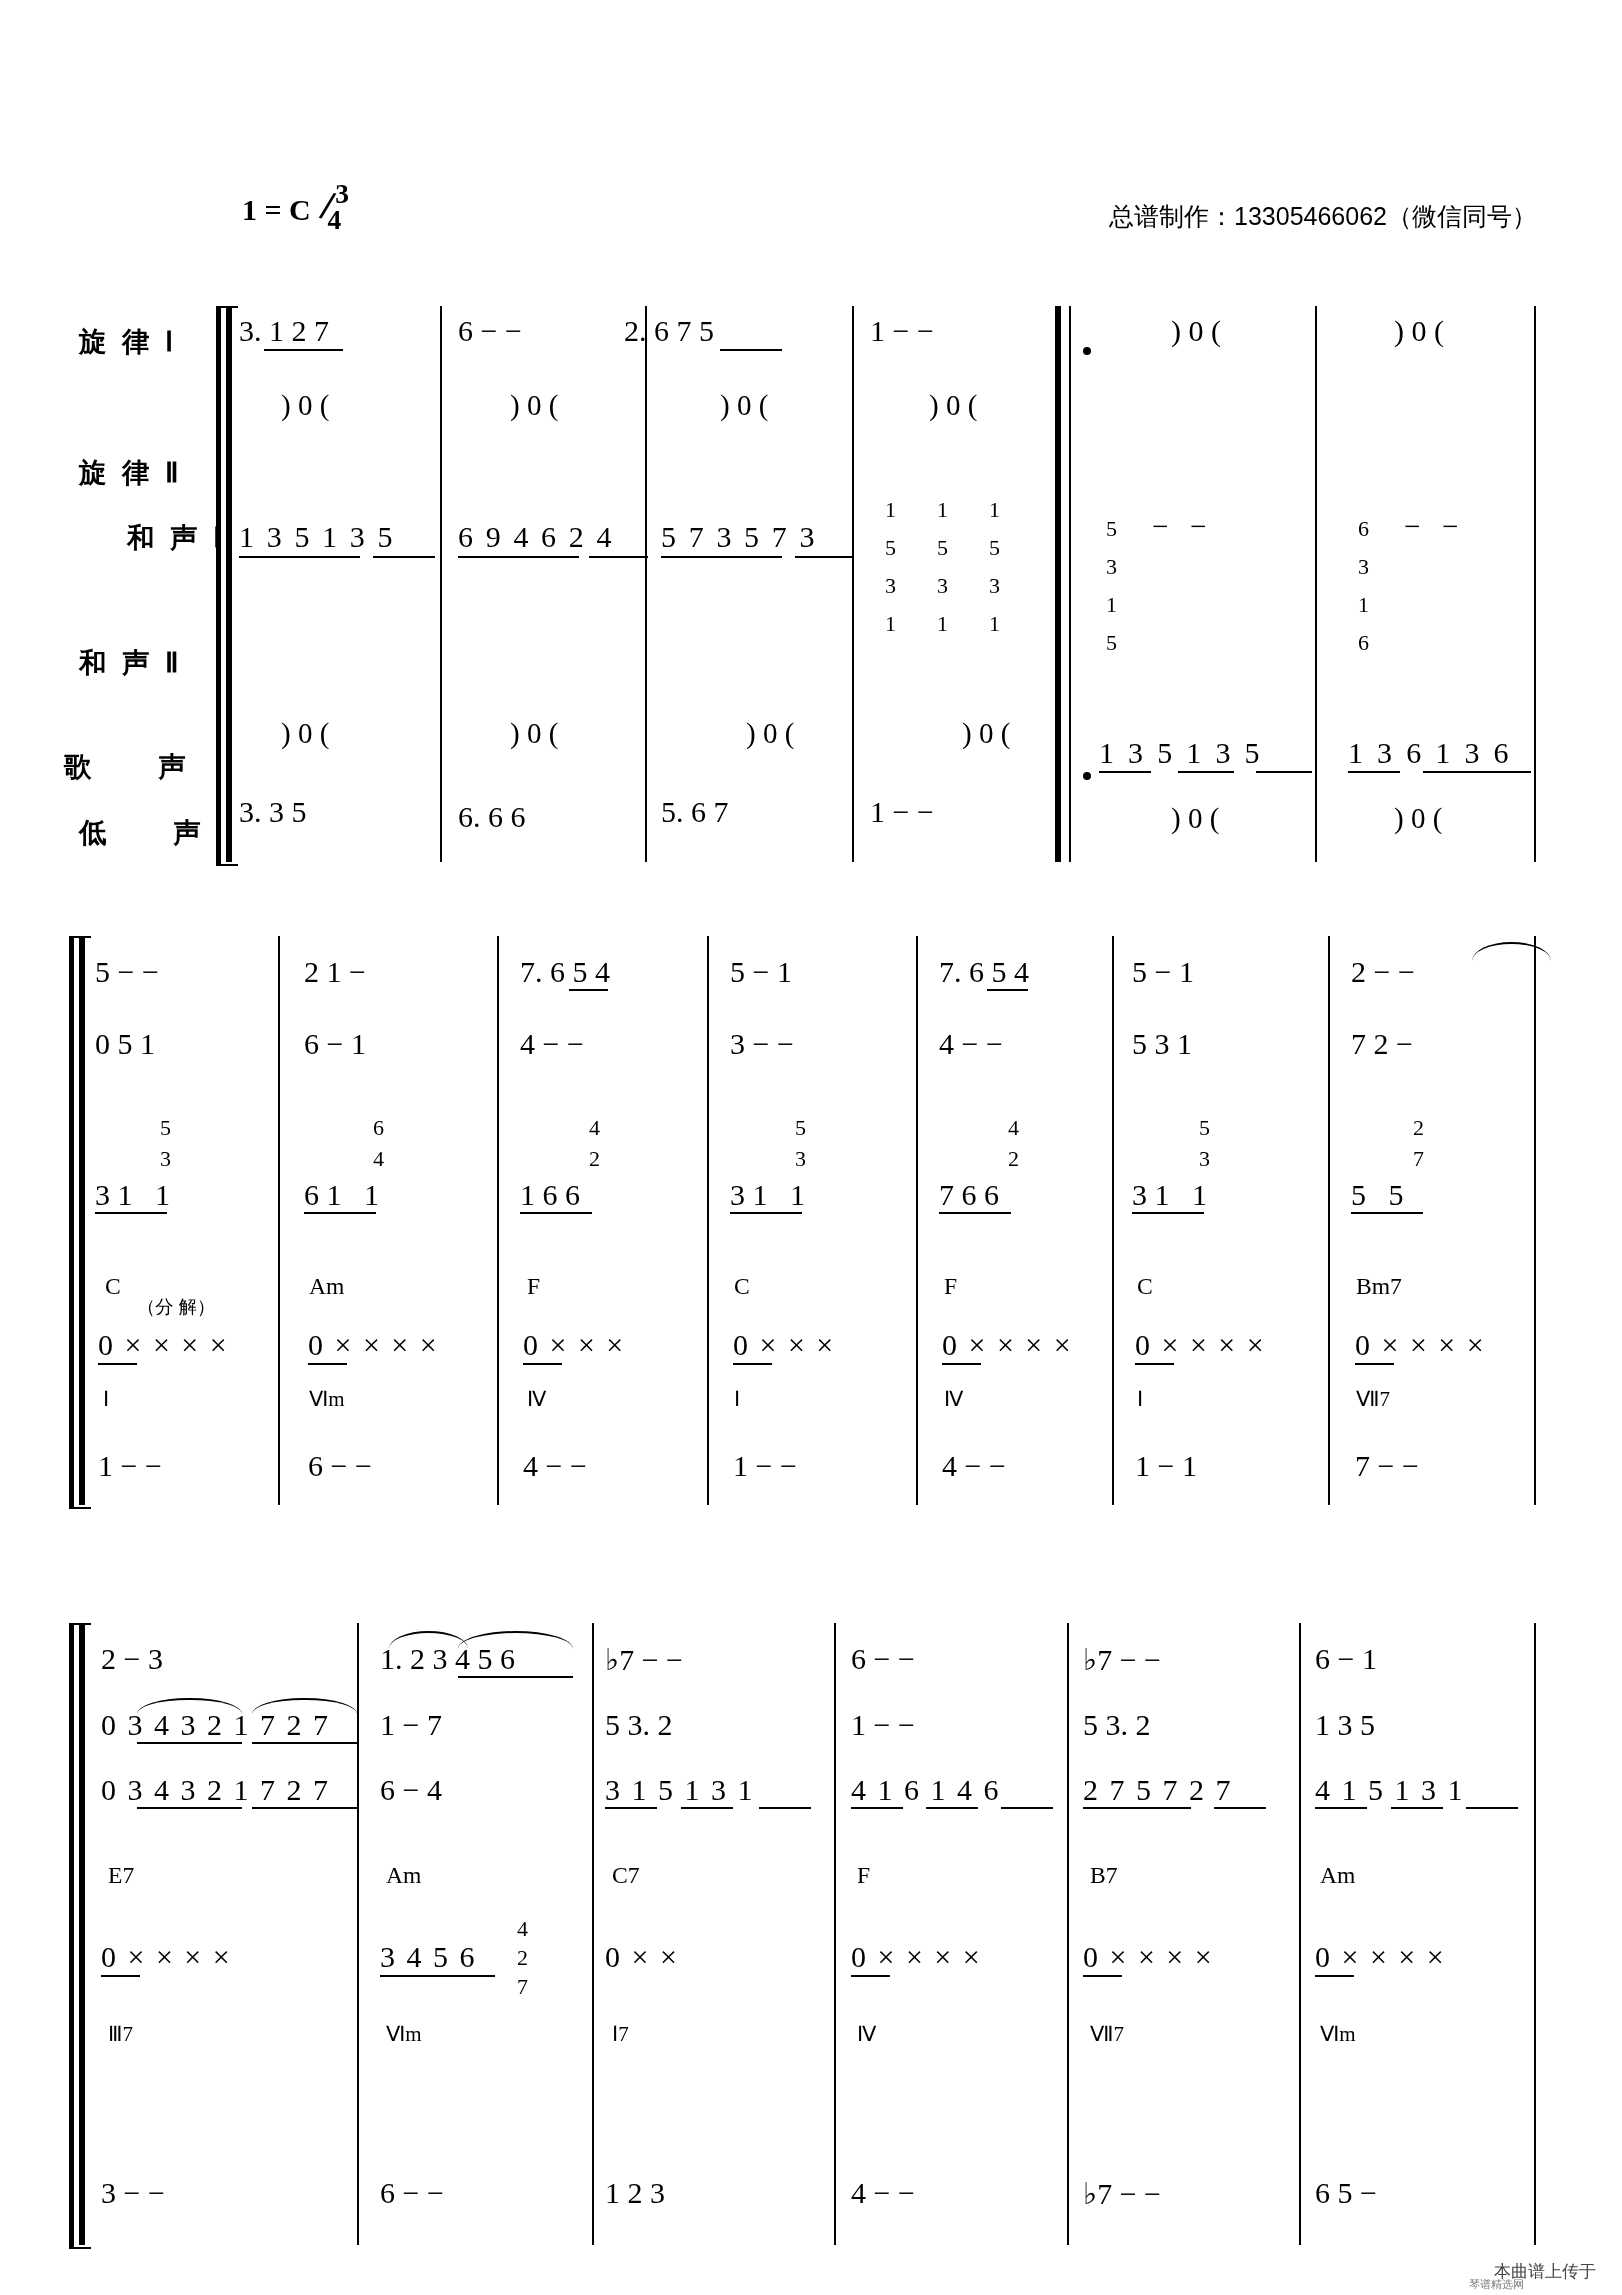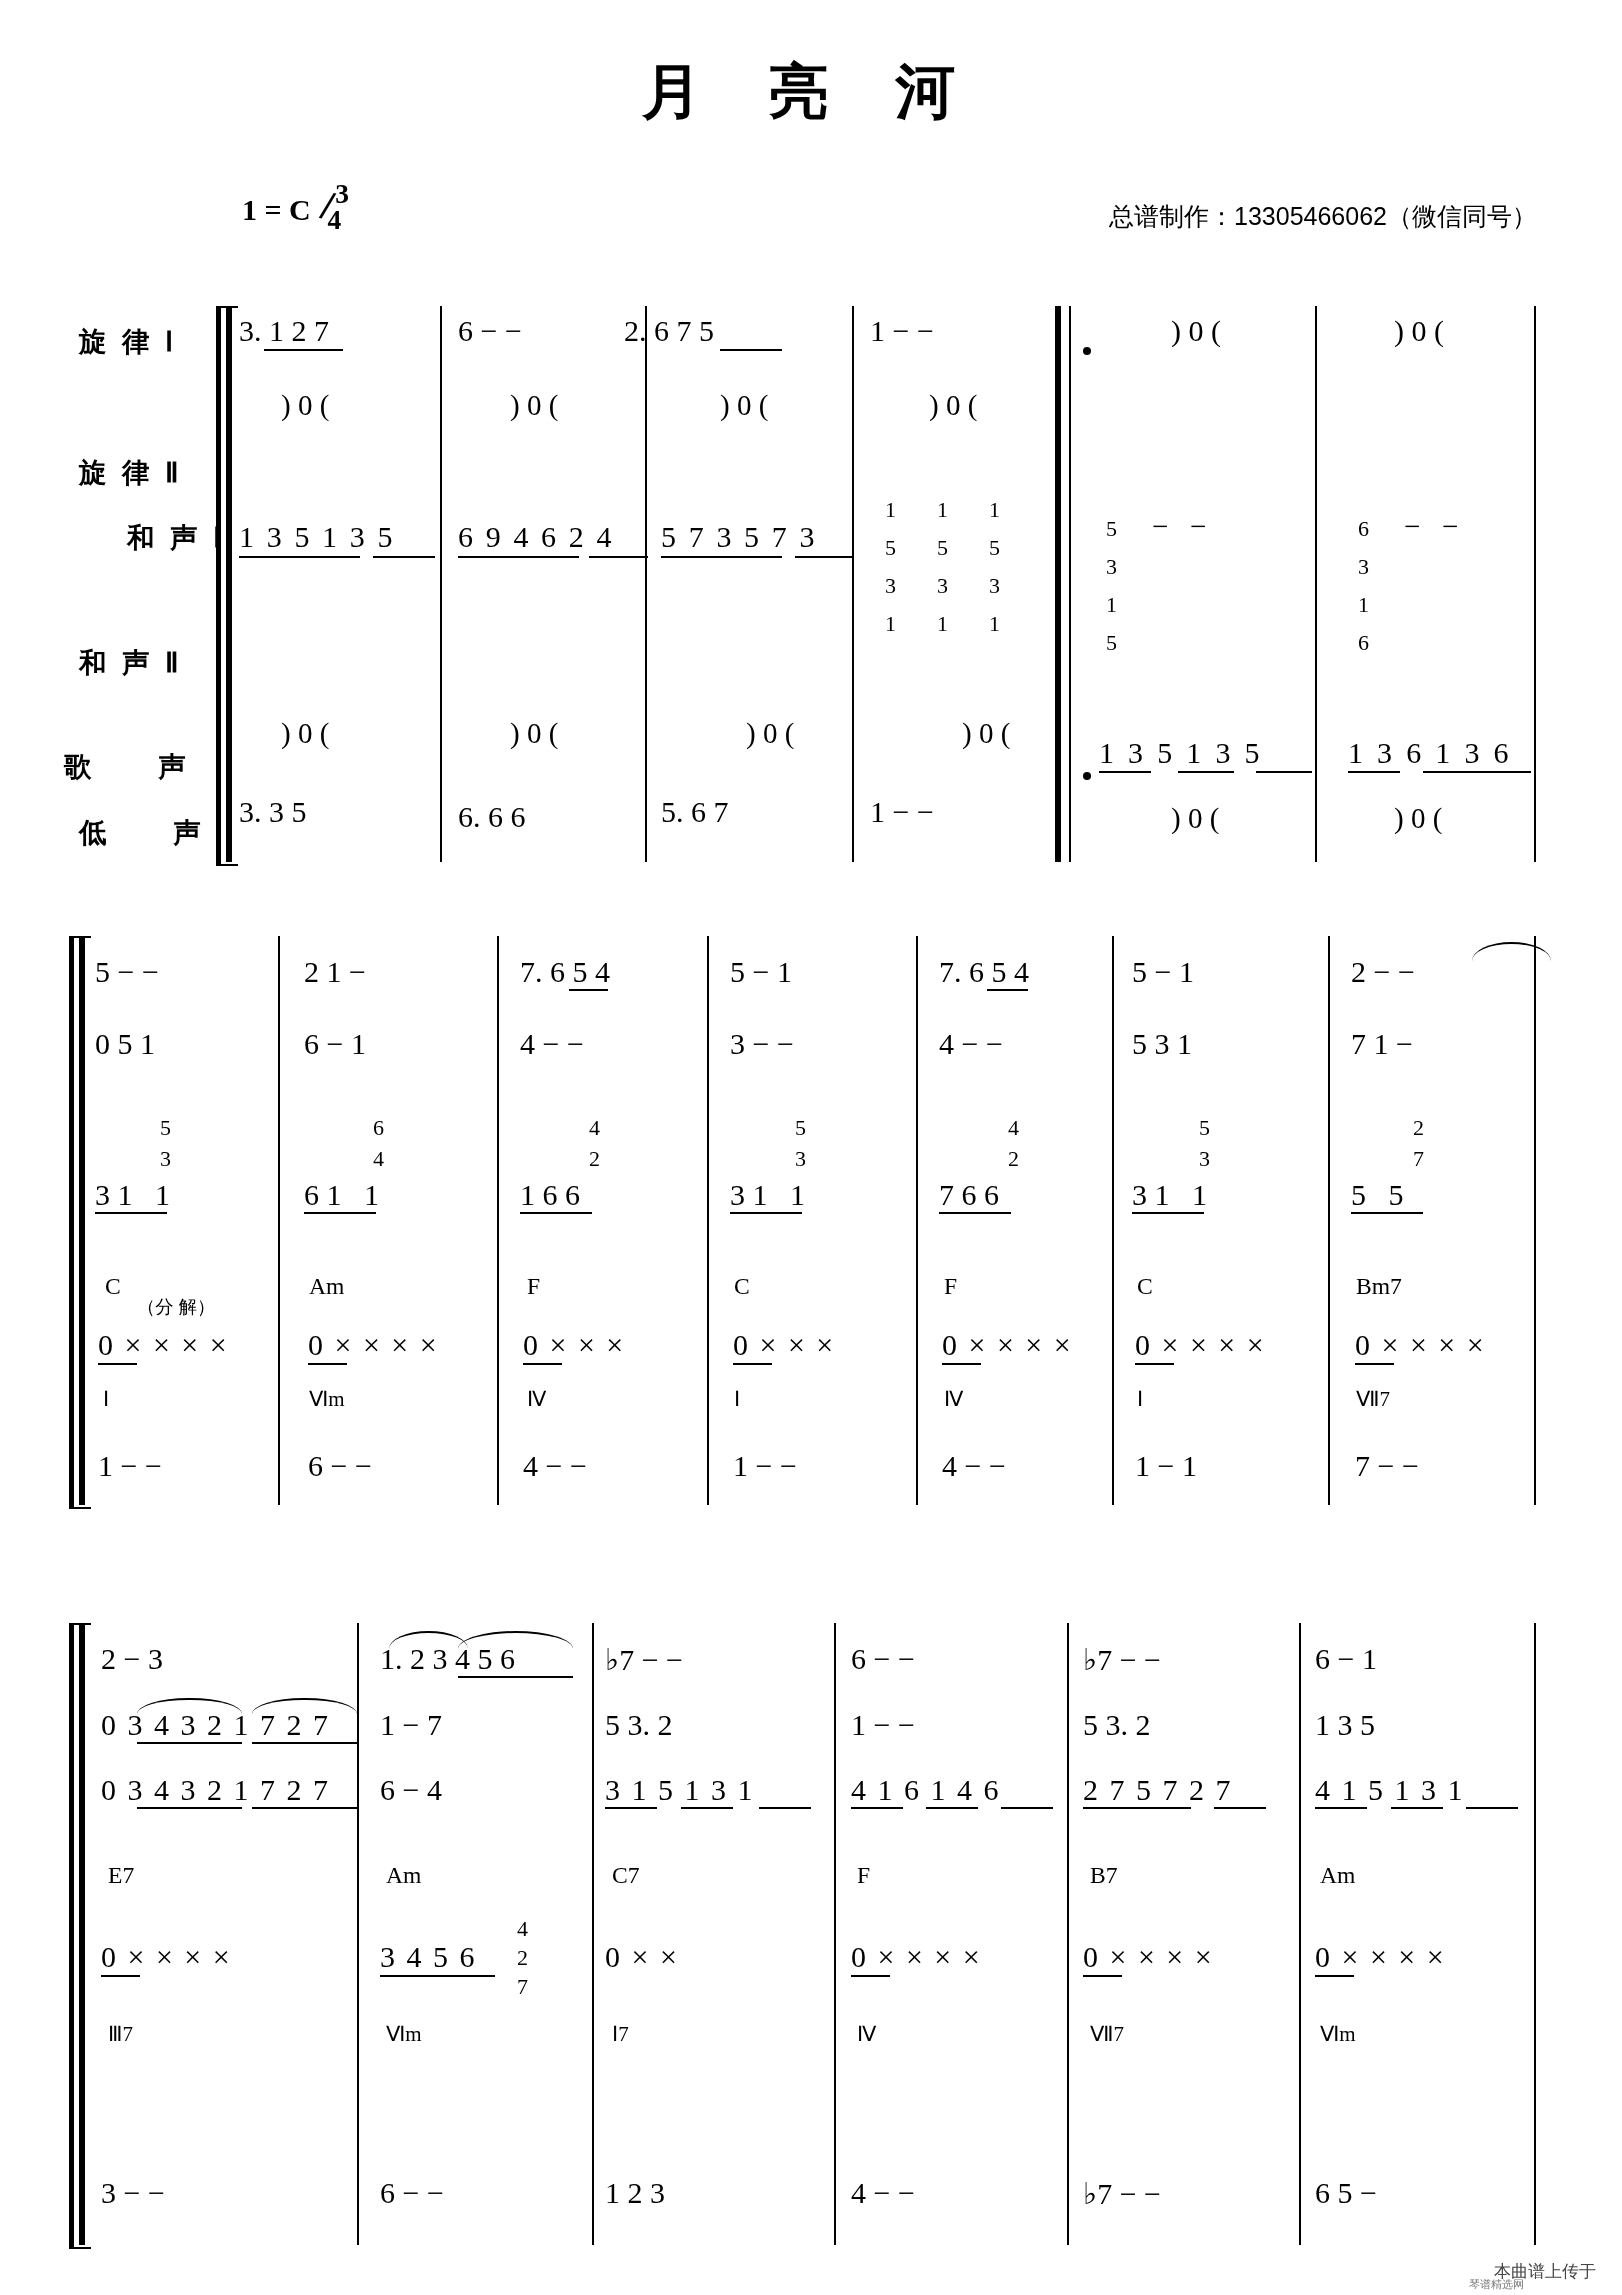--- a/index.html
+++ b/index.html
@@ -40,21 +40,20 @@
   .slur{position:absolute;border-top:2px solid #000;border-radius:50%/100% 100% 0 0;height:13px;}
   .tiny{position:absolute;font-size:18.3px;font-family:"Liberation Sans",sans-serif;}
   .footer{position:absolute;right:26px;bottom:11.8px;font-size:17px;color:#444;font-family:"Liberation Sans",sans-serif;}
   .footer2{position:absolute;right:98px;bottom:2.6px;font-size:11px;color:#777;font-family:"Liberation Sans",sans-serif;}
 </style>
 </head>
 <body>
 
 <div class="sheet">
 
-  <div class="title">月 亮 河</div>
 
   <div class="keysig">
     <span>1 = C</span>
     <span class="frac">
       <span class="slash">/</span>
       <span class="num">3</span>
       <span class="den">4</span>
     </span>
   </div>
   <div class="credit">总谱制作：13305466062（微信同号）</div>
@@ -152,21 +151,21 @@
   <div class="sysbar" style="left:569px;top:989px;width:39px;height:2px;"></div>
   <div class="sysbar" style="left:987px;top:989px;width:41px;height:2px;"></div>
   <div class="slur" style="left:1472px;top:942px;width:79px;height:17px;"></div>
 
   <div class="mus big" style="left:95px;top:1027px;">0  5  1</div>
   <div class="mus big" style="left:304px;top:1027px;">6 − 1</div>
   <div class="mus big" style="left:520px;top:1027px;">4 − −</div>
   <div class="mus big" style="left:730px;top:1027px;">3 − −</div>
   <div class="mus big" style="left:939px;top:1027px;">4 − −</div>
   <div class="mus big" style="left:1132px;top:1027px;">5 3 1</div>
-  <div class="mus big" style="left:1351px;top:1027px;">7 1 −</div>
+  <div class="mus big" style="left:1351px;top:1027px;">7 2 −</div>
 
   <div class="mus big" style="left:95px;top:1178px;">3 1&nbsp;&nbsp;&nbsp;1</div>
   <div class="mus sm" style="left:160px;top:1112px;line-height:31px;">5<br>3</div>
   <div class="mus big" style="left:304px;top:1178px;">6 1&nbsp;&nbsp;&nbsp;1</div>
   <div class="mus sm" style="left:373px;top:1112px;line-height:31px;">6<br>4</div>
   <div class="mus big" style="left:520px;top:1178px;">1 6 6</div>
   <div class="mus sm" style="left:589px;top:1112px;line-height:31px;">4<br>2</div>
   <div class="mus big" style="left:730px;top:1178px;">3 1&nbsp;&nbsp;&nbsp;1</div>
   <div class="mus sm" style="left:795px;top:1112px;line-height:31px;">5<br>3</div>
   <div class="mus big" style="left:939px;top:1178px;">7 6 6</div>

